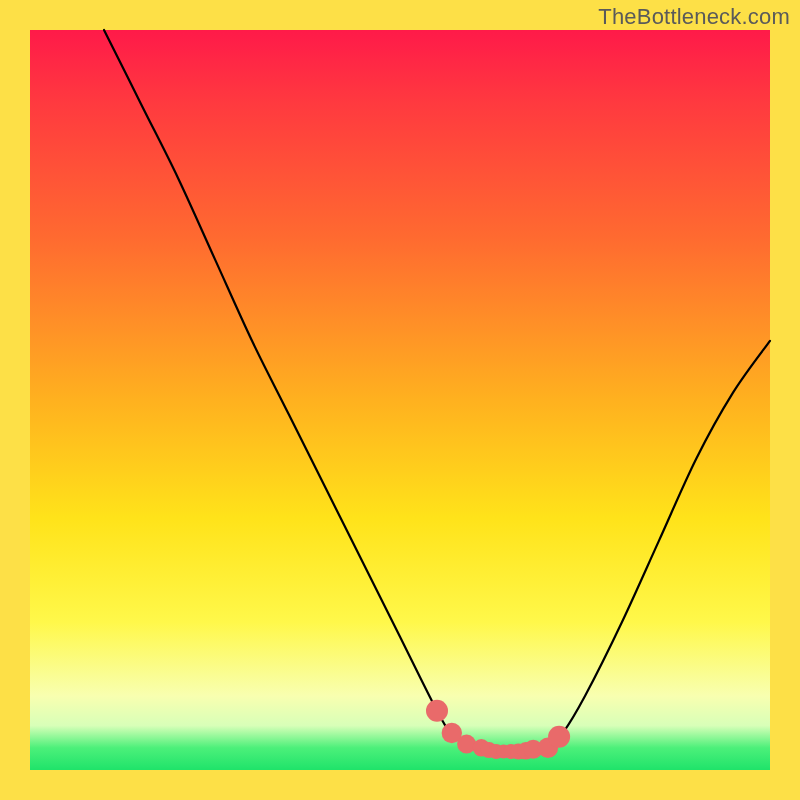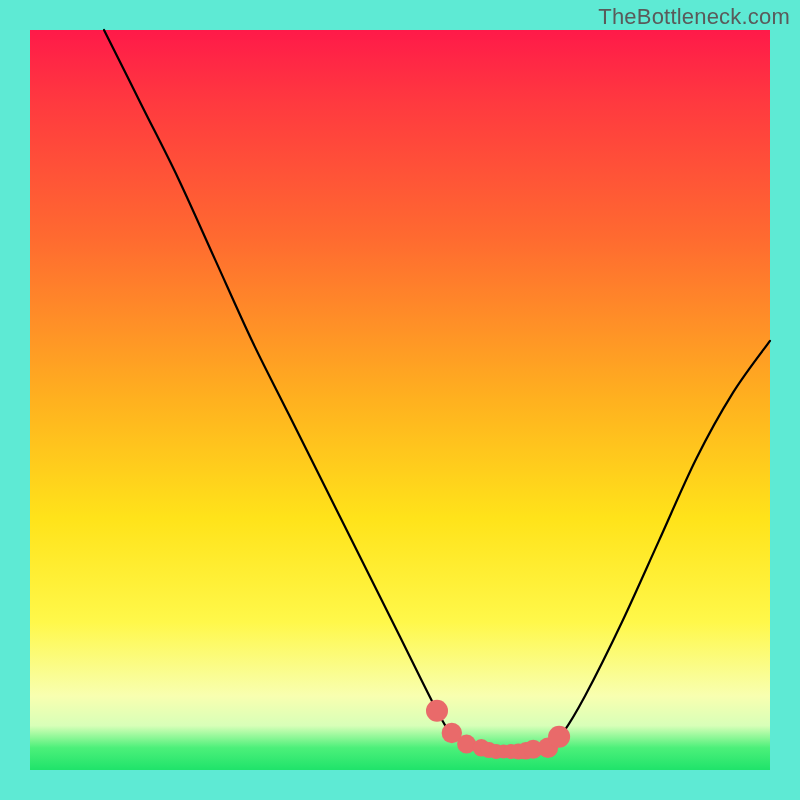--- a/index.html
+++ b/index.html
@@ -8,21 +8,21 @@
     width: 800px;
     height: 800px;
     overflow: hidden;
     background: #000;
     font-family: Arial, Helvetica, sans-serif;
   }
   .frame {
     position: relative;
     width: 800px;
     height: 800px;
-    background: #5eead4;
+    background: #fde047;
   }
   .plot {
     position: absolute;
     left: 30px;
     top: 30px;
     width: 740px;
     height: 740px;
     
     background: linear-gradient(
       to bottom,

